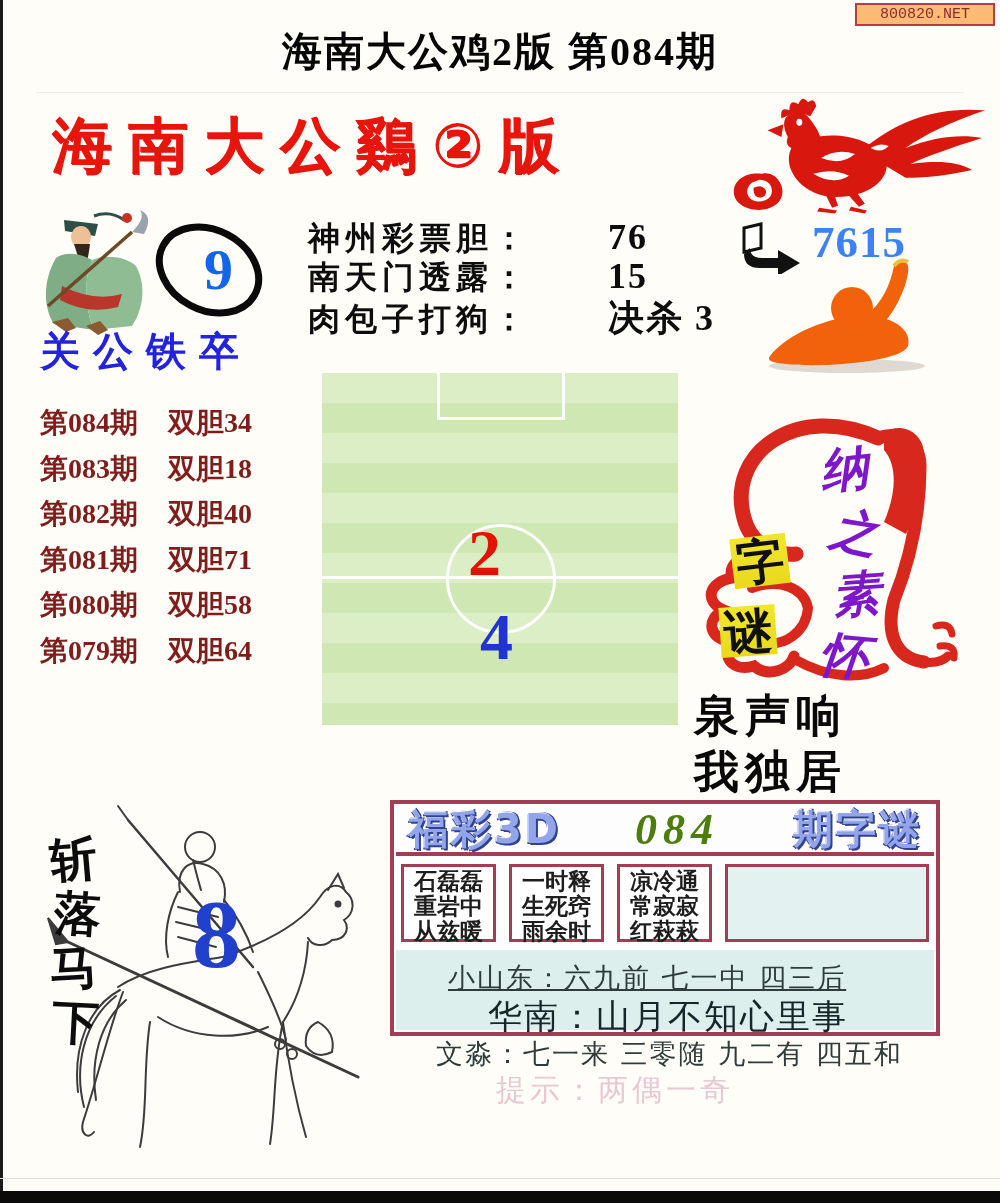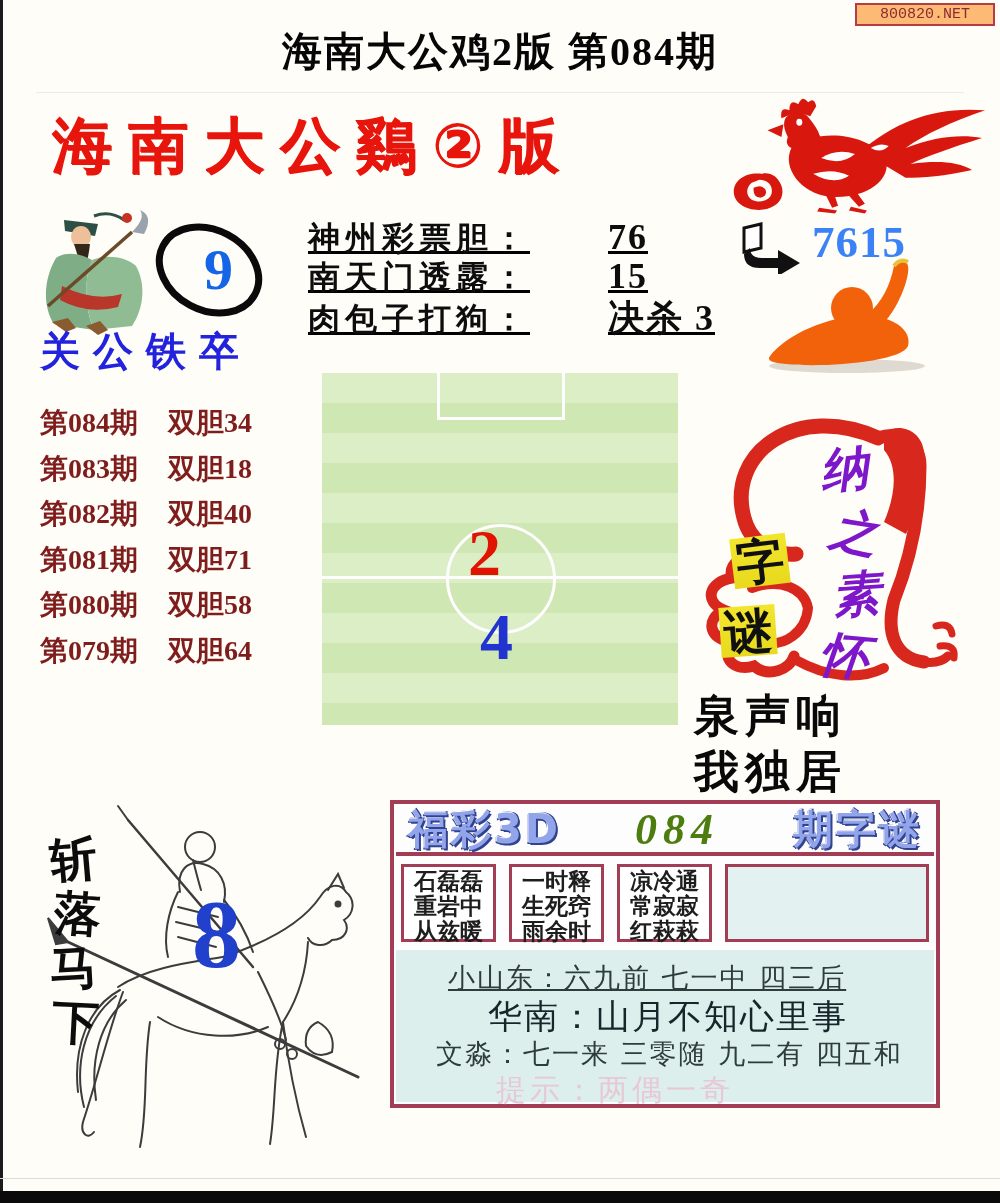--- a/index.html
+++ b/index.html
@@ -19,21 +19,21 @@
 
   .red-title{top:106px;left:52px;color:#e8150d;font:bold 60px "DejaVu Sans",sans-serif;
       letter-spacing:16px;text-shadow:1px 1px 0 #e8150d;}
 
   .rooster{left:702px;top:96px;width:288px;height:118px;}
   .guangong{left:34px;top:210px;width:145px;height:132px;}
   .ellipse-mark{left:150px;top:218px;width:118px;height:104px;}
   .circle-number{left:204px;top:236px;color:#1565e8;font:bold 58px "Liberation Serif",serif;}
   .guangong-caption{left:40px;top:324px;color:#2323dd;font:bold 40px "DejaVu Sans",sans-serif;letter-spacing:13px;}
 
-  .tips{left:308px;top:216px;width:430px;text-decoration:underline;}
+  .tips{left:308px;top:216px;width:430px;}
   .tip-row{display:flex;align-items:baseline;height:39px;}
   .tip-label{width:300px;color:#0d0d0d;font:bold 32px "DejaVu Sans",sans-serif;letter-spacing:5px;}
   .tip-value{color:#0d0d0d;font:bold 36px "Liberation Serif",serif;letter-spacing:2px;}
 
   .arrow-ico{left:736px;top:222px;width:74px;height:52px;}
   .arrow-number{left:812px;top:216px;color:#3b82f6;font:bold 45px "Liberation Serif",serif;letter-spacing:1px;}
   .orange-figure{left:752px;top:252px;width:190px;height:125px;}
 
   .field{left:322px;top:373px;width:356px;height:352px;
       background:repeating-linear-gradient(to bottom,#dbeec6 0 30px,#cfe7b2 30px 60px);}
@@ -63,21 +63,21 @@
 
   .horse{left:28px;top:792px;width:340px;height:375px;}
   .zhan-col{left:50px;top:832px;width:56px;display:flex;flex-direction:column;gap:0px;}
   .zhan-col span{color:#0c0c0c;font:bold 47px "DejaVu Sans",sans-serif;line-height:1.16;}
   .zhan-col span:nth-child(1){transform:rotate(-5deg);}
   .zhan-col span:nth-child(2){transform:rotate(4deg) translateX(4px);}
   .zhan-col span:nth-child(3){transform:rotate(-3deg);}
   .zhan-col span:nth-child(4){transform:rotate(3deg) translateX(2px);}
   .horse-number{left:192px;top:878px;color:#2140cc;font:bold 98px "Liberation Serif",serif;}
 
-  .bottom-box{left:390px;top:800px;width:550px;height:308px;background:#fff;
+  .bottom-box{left:390px;top:800px;width:550px;height:236px;background:#fff;
       border:4px solid #a23d56;box-shadow:inset 0 0 0 2px #fff;box-sizing:border-box;}
   .box-header{position:absolute;left:2px;top:2px;right:2px;height:50px;border-bottom:4px solid #a23d56;
       display:flex;align-items:center;padding:0 12px;box-sizing:border-box;background:#fdfdfd;}
   .fx3d{font:bold 40px "DejaVu Sans",sans-serif;letter-spacing:3px;color:#93a5ea;
       text-shadow:2px 2px 0 #31428e,-1px -1px 0 #fff,1px -1px 0 #31428e,-1px 1px 0 #31428e;}
   .box-period{flex:1;text-align:center;color:#4d7c0f;font:italic bold 44px "Liberation Serif",serif;letter-spacing:6px;}
   .cells-row{position:absolute;left:2px;top:56px;right:2px;height:86px;display:flex;gap:13px;
       padding:4px 5px;box-sizing:border-box;background:#fdfdfd;}
   .cell{border:3px solid #a23d56;background:#fff;color:#1e1e1e;padding:2px 10px;
       font:bold 23px "Liberation Serif",serif;line-height:25px;box-sizing:border-box;}

